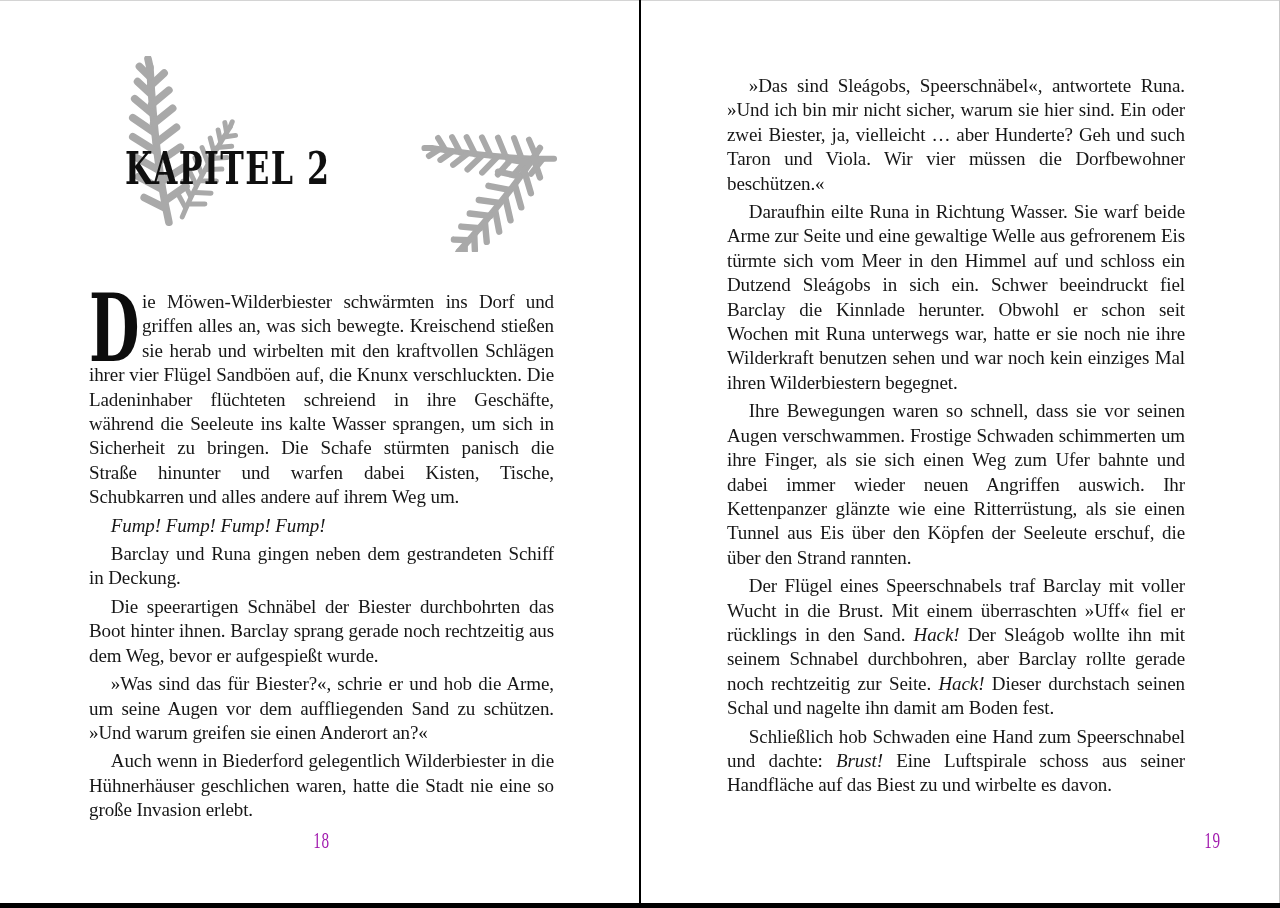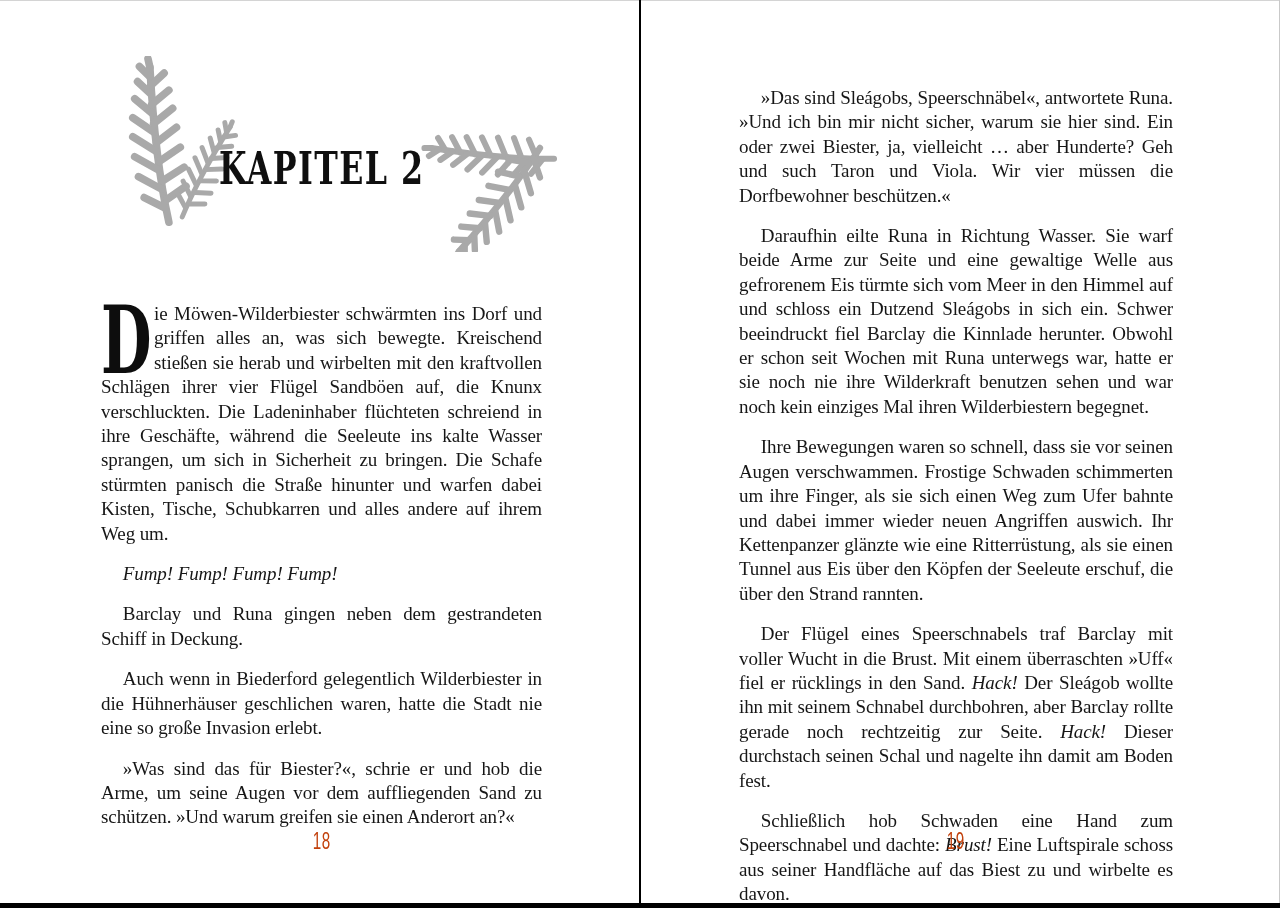--- a/index.html
+++ b/index.html
@@ -8,48 +8,48 @@
     font-family:"Liberation Serif", serif;color:#161616;
     box-shadow:inset -1px 0 0 #c9c9c9, inset 0 1px 0 #d4d4d4;
   }
   .divider{position:absolute;left:639px;top:0;width:2px;height:908px;background:#000;}
   .bottom-bar{position:absolute;left:0;bottom:0;width:1280px;height:5px;background:#000;}
 
   .text-block{
     position:absolute;font-size:19px;line-height:24.4px;text-align:justify;
     hyphens:auto;-webkit-hyphens:auto;letter-spacing:-0.1px;
   }
-  .text-block p{margin:16px;text-indent:1.15em;}
+  .text-block p{margin:4px;text-indent:1.15em;}
   .text-block p.has-dropcap{text-indent:0;}
   .italic{font-style:italic;}
 
   .tb-left{left:85px;top:286px;width:473px;}
   .tb-right{left:723px;top:70px;width:466px;}
 
   .dropcap{
     float:left;font-family:"DejaVu Serif", serif;font-weight:bold;
     font-size:94px;line-height:70px;width:46px;height:70px;
     transform:scaleX(0.62);transform-origin:0 50%;
     margin:3px 7px 0 0;color:#0d0d0d;
   }
 
-  .chapter-title-wrap{position:absolute;left:85px;top:143px;width:473px;text-align:center;}
+  .chapter-title-wrap{position:absolute;left:85px;top:143px;width:473px;text-align:left;}
   .chapter-title{
     display:inline-block;font-family:"DejaVu Serif", serif;font-weight:bold;
     font-size:44px;letter-spacing:2px;transform:scaleX(0.72);transform-origin:center;
     color:#0f0f0f;white-space:nowrap;
   }
 
   .page-number{
     position:absolute;top:828px;text-align:center;
-    font-family:Liberation Sans, sans-serif;font-size:23px;color:#c2410c;
+    font-family:Liberation Serif, serif;font-size:23px;color:#a21caf;
   }
   .page-number span{display:inline-block;transform:scaleX(0.66);letter-spacing:1px;}
   .pn-left{left:85px;width:473px;}
-  .pn-right{left:723px;width:466px;}
+  .pn-right{left:759px;width:466px;text-align:right;}
 
   .fern{position:absolute;color:#a9a9a9;}
   .fern-left{left:98px;top:56px;}
   .fern-right{left:416px;top:122px;}
 </style>
 </head>
 <body>
 
 <div class="screen">
 
@@ -91,22 +91,23 @@
 
     <svg class="fern fern-right" width="150" height="130" viewBox="0 0 150 130">
       <use href="#branch" transform="translate(0,55) rotate(-78) scale(0.75)"></use>
       <use href="#branch" transform="translate(60,160) rotate(-135) scale(0.8)"></use>
     </svg>
 
     <div class="text-block tb-left">
         <p class="has-dropcap"><span class="dropcap">D</span><span>ie Möwen-Wilderbiester schwärmten ins Dorf und griffen alles an, was sich bewegte. Kreischend stießen sie herab und wirbelten mit den kraftvollen Schlägen ihrer vier Flügel Sandböen auf, die Knunx verschluckten. Die Ladeninhaber flüchteten schreiend in ihre Geschäfte, während die Seeleute ins kalte Wasser sprangen, um sich in Sicherheit zu bringen. Die Schafe stürmten panisch die Straße hinunter und warfen dabei Kisten, Tische, Schubkarren und alles andere auf ihrem Weg um.</span></p>
         <p><span class="italic">Fump! Fump! Fump! Fump!</span></p>
         <p><span>Barclay und Runa gingen neben dem gestrandeten Schiff in Deckung.</span></p>
+        <p><span>Die speerartigen Schnäbel der Biester durchbohrten das Boot hinter ihnen. Barclay sprang gerade noch rechtzeitig aus dem Weg, bevor er aufgespießt wurde.</span></p>
+        <p><span>»Was sind das für Biester?«, schrie er und hob die Arme, um seine Augen vor dem auffliegenden Sand zu schützen. »Und warum greifen sie einen Anderort an?«</span></p>
         <p><span>Auch wenn in Biederford gelegentlich Wilderbiester in die Hühnerhäuser geschlichen waren, hatte die Stadt nie eine so große Invasion erlebt.</span></p>
-        <p><span>»Was sind das für Biester?«, schrie er und hob die Arme, um seine Augen vor dem auffliegenden Sand zu schützen. »Und warum greifen sie einen Anderort an?«</span></p>
       </div>
 
     <div class="page-number pn-left">
       <span>18</span>
     </div>
   </div>
 
   <div class="divider"></div>
 
   <div>

